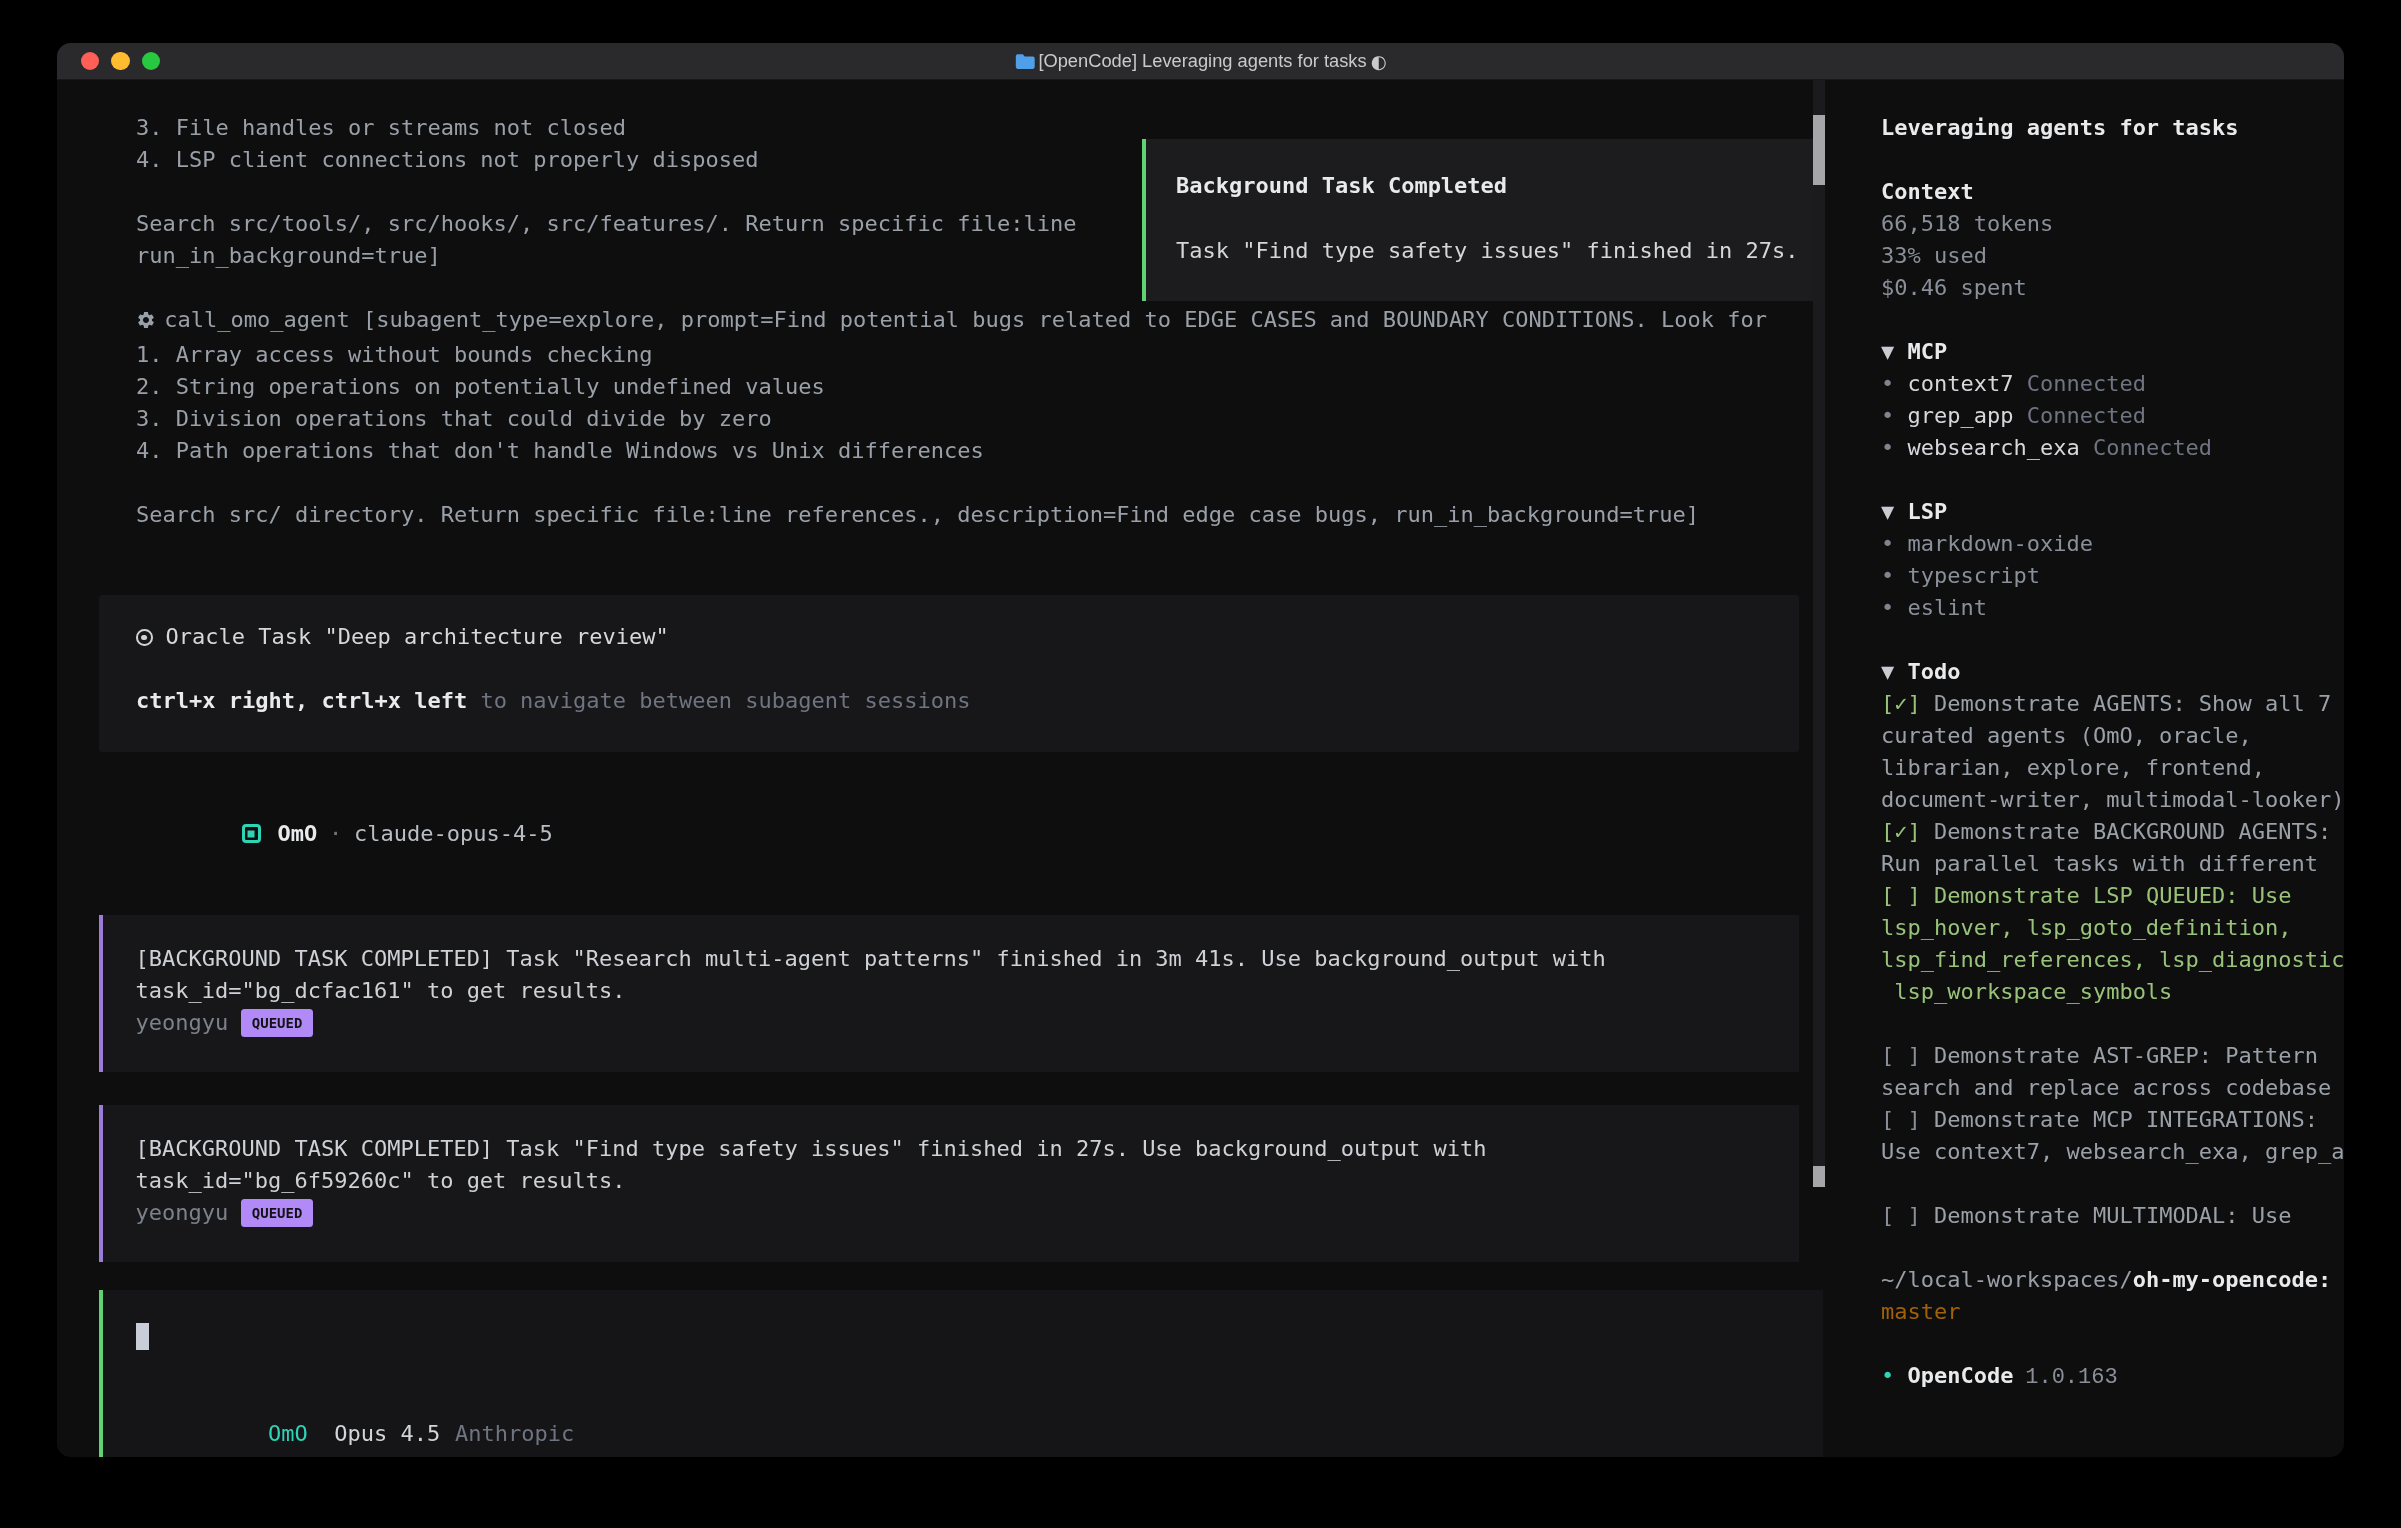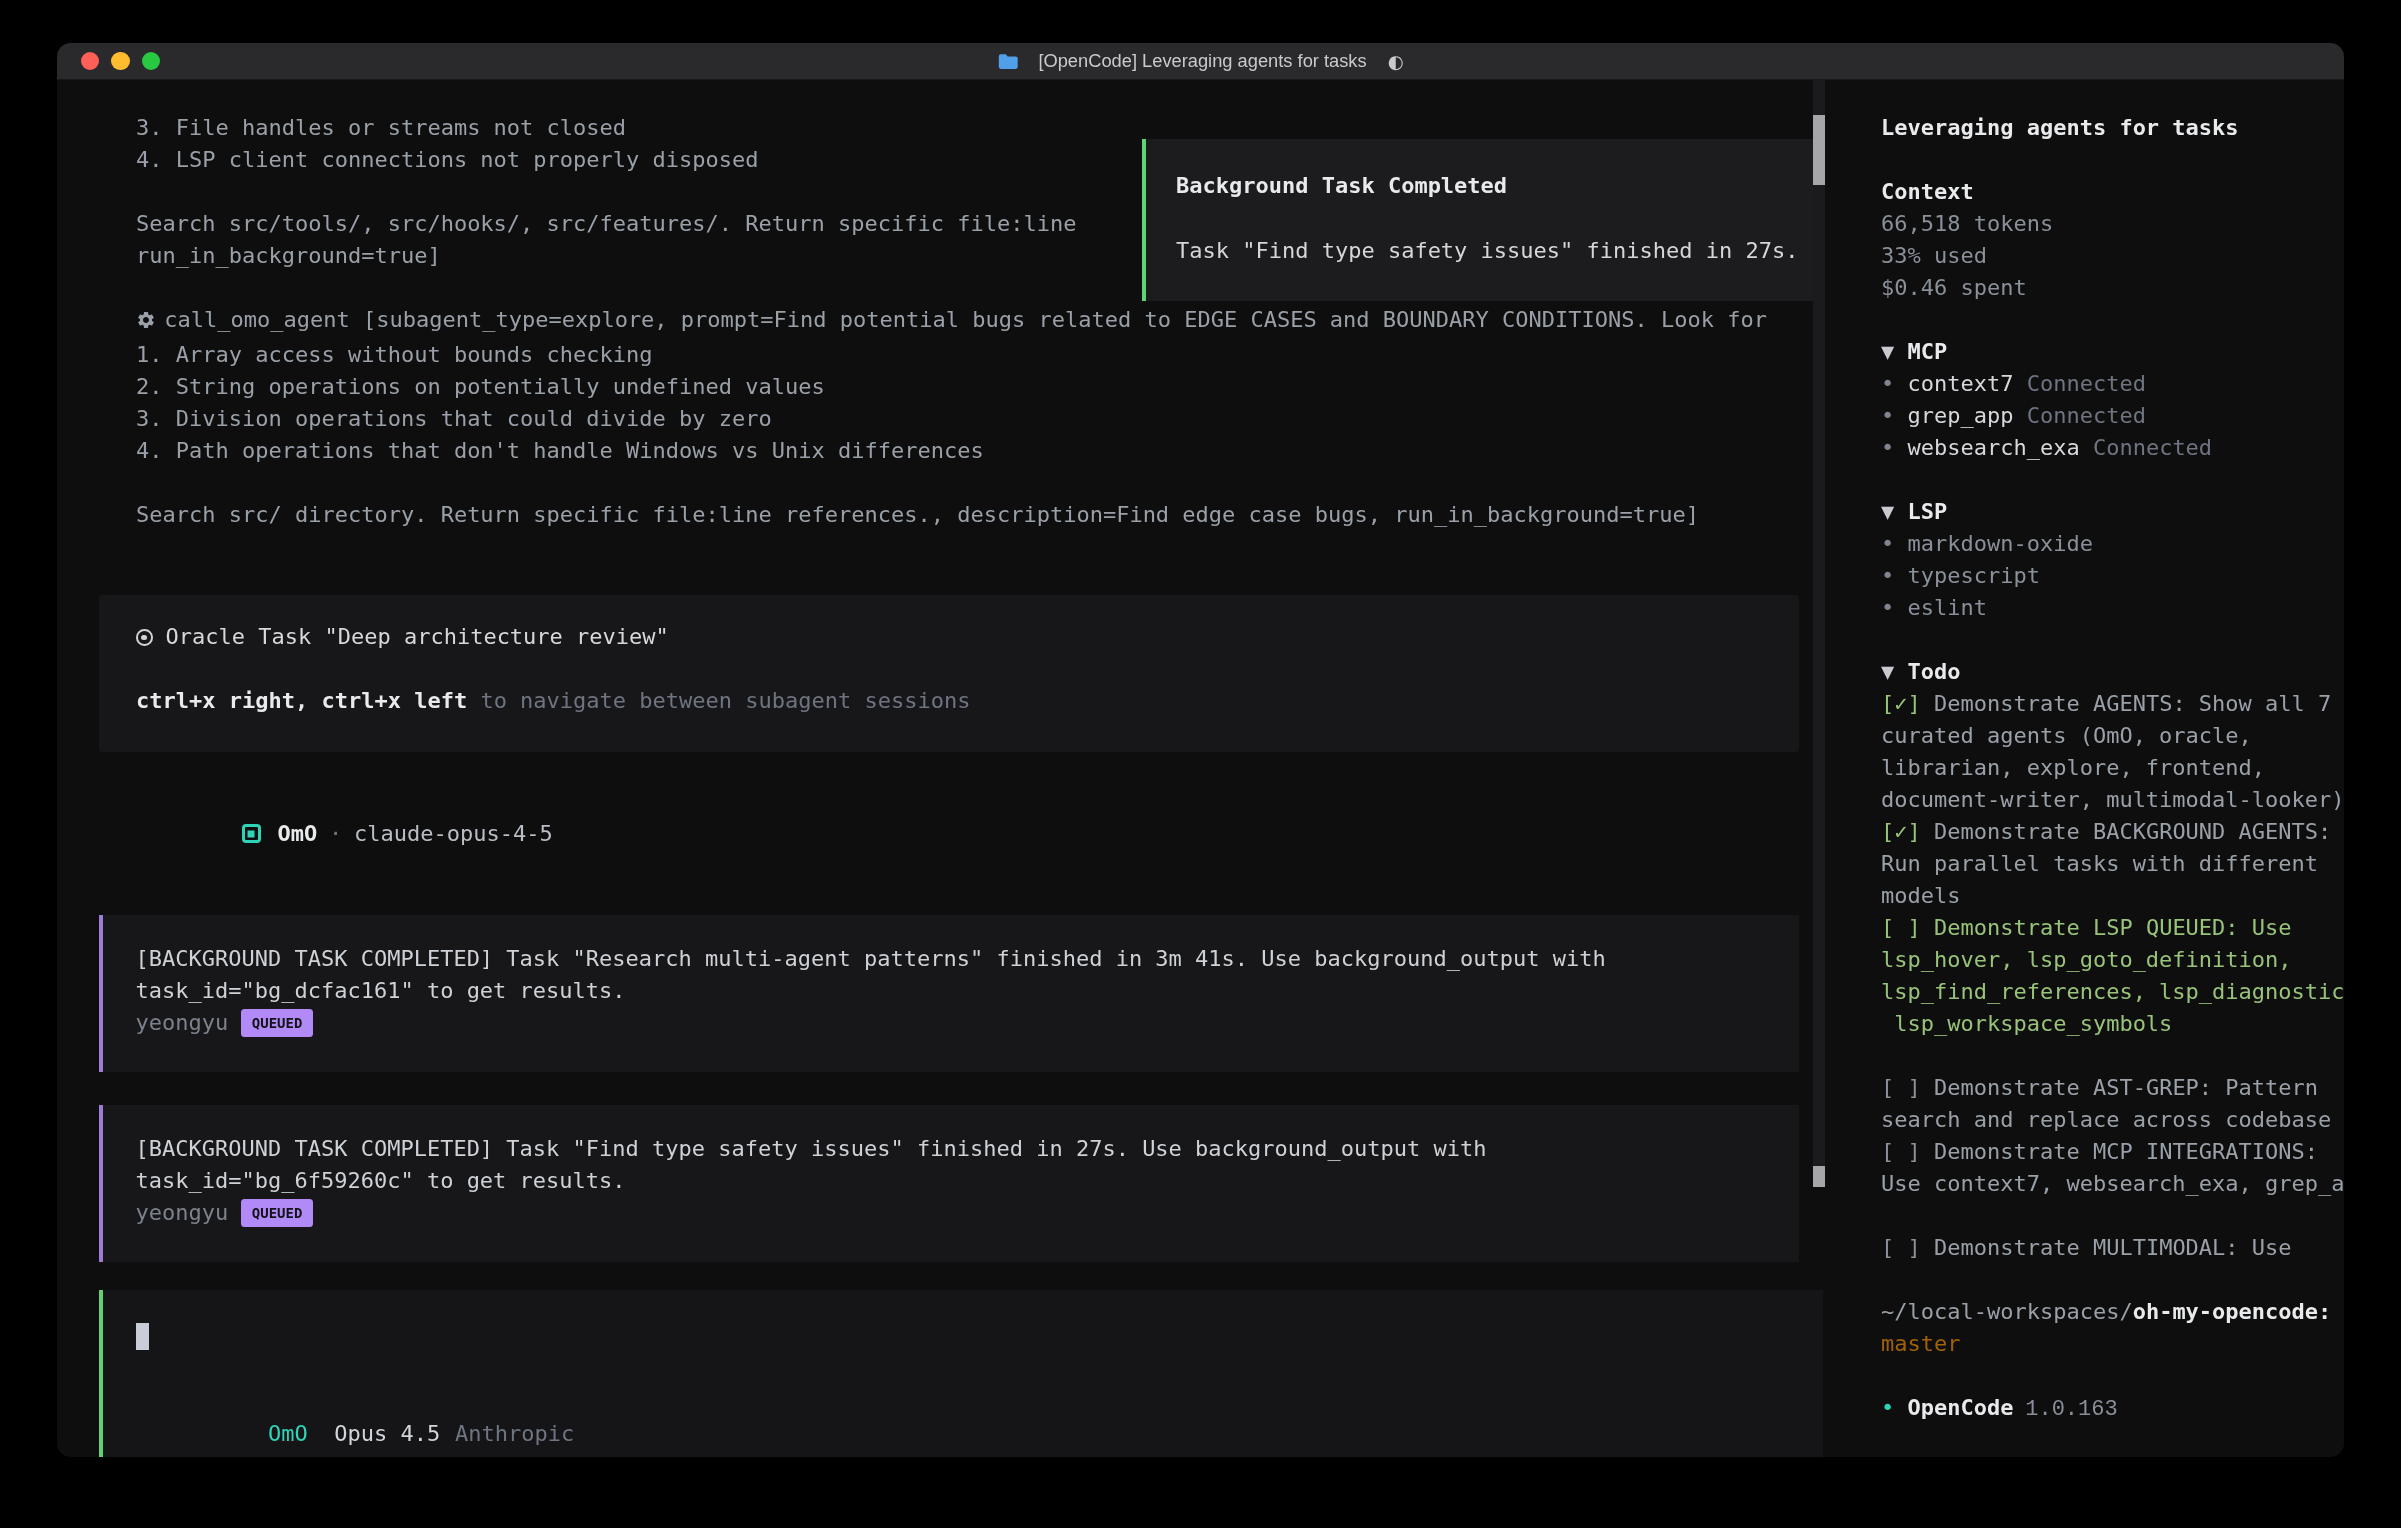--- a/index.html
+++ b/index.html
@@ -15,21 +15,21 @@
   
   .titlebar {
     height:37px; background:#2a2a2c; border-bottom:1.2px solid #18181a;
     display:flex; align-items:center; position:relative;
   }
   .traffic-lights { display:flex; gap:12.4px; margin-left:23.6px; }
   .tl { width:18.3px; height:18.3px; border-radius:50%; }
   .tl.red { background:#ff5f57; } .tl.yellow { background:#febc2e; } .tl.green { background:#28c840; }
   .title-wrap {
     position:absolute; left:50%; transform:translateX(-50%);
-    display:flex; align-items:center; gap:21px;
+    display:flex; align-items:center; gap:4px;
     font-family:"Liberation Sans","DejaVu Sans",sans-serif; font-size:18.3px; color:#c9c9ce;
     white-space:nowrap;
   }
   .folder-icon svg { display:block; }
   .title-badge { color:#c9c9ce; font-family:"DejaVu Sans",sans-serif; }
 
   
   .wbody { display:flex; height:1376px; }
   .main { flex:1; position:relative; background:#0e0e0f; }
 
@@ -249,21 +249,20 @@
       <div>
         <div class="sb-line"><span class="check-done">[✓]</span><span class="todo-text"> Demonstrate AGENTS: Show all 7</span></div>
         <div class="sb-line todo-text">curated agents (OmO, oracle,</div>
         <div class="sb-line todo-text">librarian, explore, frontend,</div>
         <div class="sb-line todo-text">document-writer, multimodal-looker)</div>
       </div>
 
       <div>
         <div class="sb-line"><span class="check-done">[✓]</span><span class="todo-text"> Demonstrate BACKGROUND AGENTS:</span></div>
         <div class="sb-line todo-text">Run parallel tasks with different</div>
-        <div class="sb-line todo-text">models</div>
       </div>
 
       <div class="todo-green">
         <div class="sb-line"><span>[ ]</span><span> Demonstrate LSP QUEUED: Use</span></div>
         <div class="sb-line">lsp_hover, lsp_goto_definition,</div>
         <div class="sb-line">lsp_find_references, lsp_diagnostics,</div>
         <div class="sb-line"> lsp_workspace_symbols</div>
       </div>
       <div class="sb-line"></div>
 

